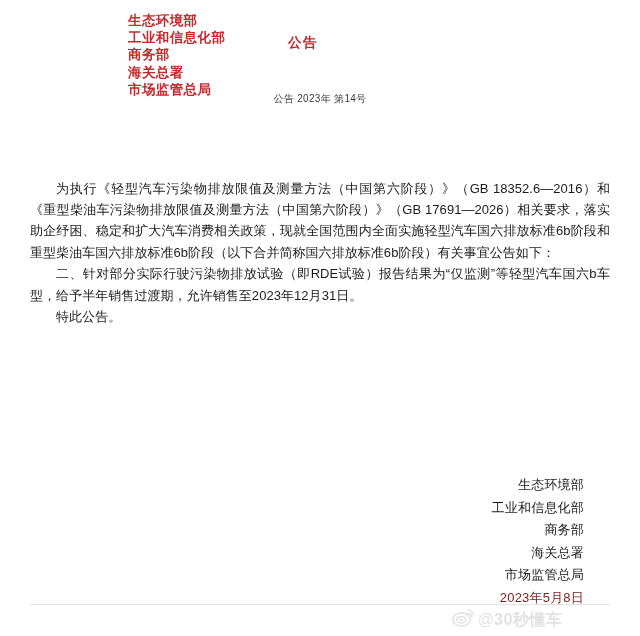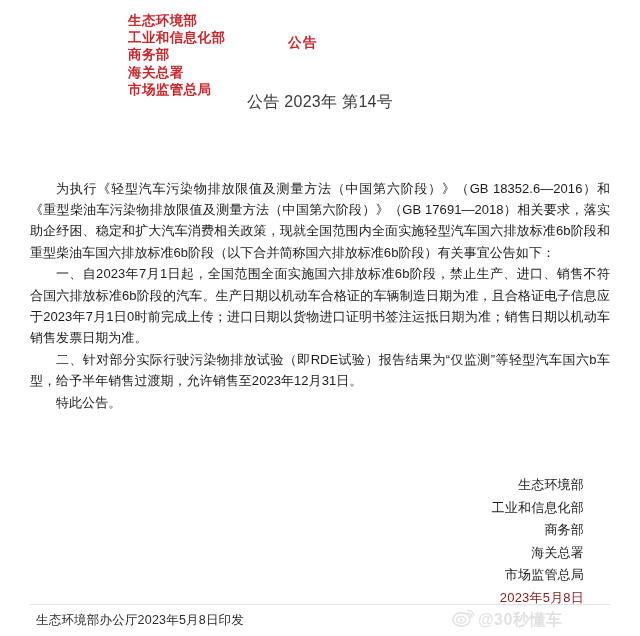--- a/index.html
+++ b/index.html
@@ -45,21 +45,21 @@
     font-size: 13.5px;
     font-weight: bold;
     letter-spacing: 1.5px;
   }
   .doc-number {
     position: absolute;
     left: 0;
     top: 92px;
     width: 640px;
     text-align: center;
-    font-size: 16px;
+    font-size: 10px;
     color: #3a3a3a;
     letter-spacing: 0.3px;
   }
 
   
   .doc-title {
     position: absolute;
     left: 0;
     top: 133px;
     width: 640px;
@@ -166,37 +166,35 @@
     <div class="agency-line">海关总署</div>
     <div class="agency-line">市场监管总局</div>
   </div>
 
   <div class="doc-kind">公告</div>
 
   <div class="doc-number">公告 2023年 第14号</div>
 
 
   <div class="body-area">
-    <p class="para">为执行《轻型汽车污染物排放限值及测量方法（中国第六阶段）》（GB 18352.6—2016）和《重型柴油车污染物排放限值及测量方法（中国第六阶段）》（GB 17691—2018）相关要求，落实助企纾困、稳定和扩大汽车消费相关政策，现就全国范围内全面实施轻型汽车国六排放标准6b阶段和重型柴油车国六排放标准6b阶段（以下合并简称国六排放标准6b阶段）有关事宜公告如下：</p>
-    <p class="para">一、自2023年7月1日起，全国范围全面实施国六排放标准6b阶段，禁止生产、进口、销售不符合国六排放标准6b阶段的汽车。生产日期以机动车合格证的车辆制造日期为准，且合格证电子信息应于2023年7月1日0时前完成上传；进口日期以货物进口证明书签注运抵日期为准；销售日期以机动车销售发票日期为准。</p>
+    <p class="para">为执行《轻型汽车污染物排放限值及测量方法（中国第六阶段）》（GB 18352.6—2016）和《重型柴油车污染物排放限值及测量方法（中国第六阶段）》（GB 17691—2026）相关要求，落实助企纾困、稳定和扩大汽车消费相关政策，现就全国范围内全面实施轻型汽车国六排放标准6b阶段和重型柴油车国六排放标准6b阶段（以下合并简称国六排放标准6b阶段）有关事宜公告如下：</p>
     <p class="para">二、针对部分实际行驶污染物排放试验（即RDE试验）报告结果为“仅监测”等轻型汽车国六b车型，给予半年销售过渡期，允许销售至2023年12月31日。</p>
     <p class="para tight">特此公告。</p>
   </div>
 
   <div class="sign-block">
     <div class="sign-line">生态环境部</div>
     <div class="sign-line">工业和信息化部</div>
     <div class="sign-line">商务部</div>
     <div class="sign-line">海关总署</div>
     <div class="sign-line">市场监管总局</div>
     <div class="sign-date">2023年5月8日</div>
   </div>
 
   <div class="footer-rule"></div>
-  <div class="footer-text">生态环境部办公厅2023年5月8日印发</div>
 
   <div class="watermark">
     <span class="weibo-eye">
       <svg width="22" height="18" viewBox="0 0 22 18" aria-hidden="true">
         <ellipse cx="9.5" cy="10.5" rx="8.6" ry="6.6" fill="none" stroke="#bdbdbd" stroke-width="1.6"></ellipse>
         <ellipse cx="9.2" cy="10.8" rx="4.6" ry="3.4" fill="none" stroke="#bdbdbd" stroke-width="1.5"></ellipse>
         <circle cx="9.0" cy="10.9" r="1.5" fill="#bdbdbd"></circle>
         <path d="M15.5 4.2 a4.4 4.4 0 0 1 4.2 4.2" fill="none" stroke="#bdbdbd" stroke-width="1.5" stroke-linecap="round"></path>
         <path d="M15.9 1.2 a7.3 7.3 0 0 1 6.0 6.0" fill="none" stroke="#bdbdbd" stroke-width="1.3" stroke-linecap="round"></path>
       </svg>

